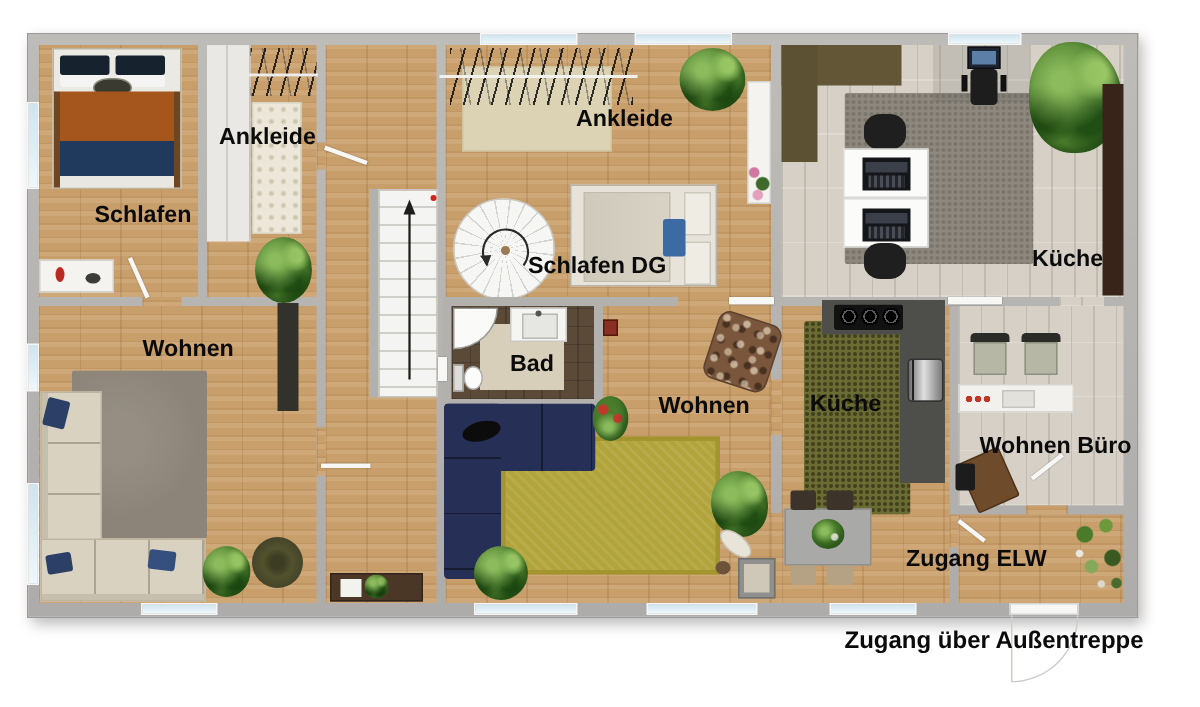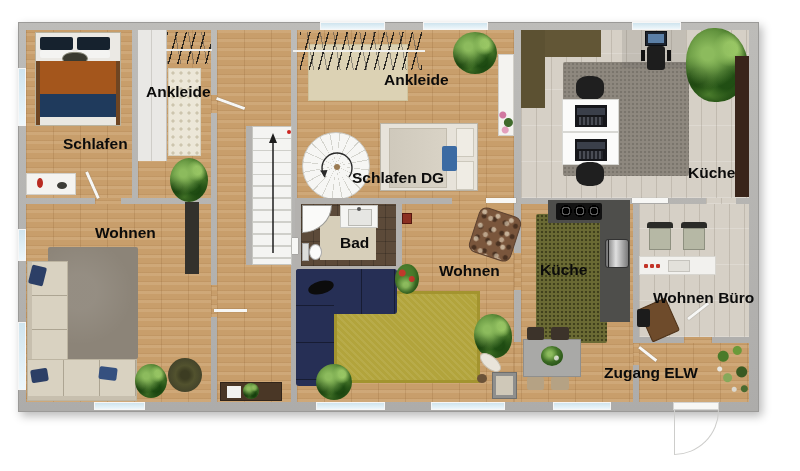--- a/index.html
+++ b/index.html
@@ -229,14 +229,15 @@
   <div class="abs label" style="left:146px;top:84px;">Ankleide</div>
   <div class="abs label" style="left:384px;top:72px;">Ankleide</div>
   <div class="abs label" style="left:352px;top:170px;">Schlafen DG</div>
   <div class="abs label" style="left:688px;top:165px;">Küche</div>
   <div class="abs label" style="left:95px;top:225px;">Wohnen</div>
   <div class="abs label" style="left:340px;top:235px;">Bad</div>
   <div class="abs label" style="left:439px;top:263px;">Wohnen</div>
   <div class="abs label" style="left:540px;top:262px;">Küche</div>
   <div class="abs label" style="left:653px;top:290px;">Wohnen Büro</div>
   <div class="abs label" style="left:590px;top:365px;margin-left:14px;">Zugang ELW</div>
+  <div class="abs label" style="left:563px;top:420px;font-size:16px;">Zugang über Außentreppe</div>
 
 </div>
 
 </body></html>

